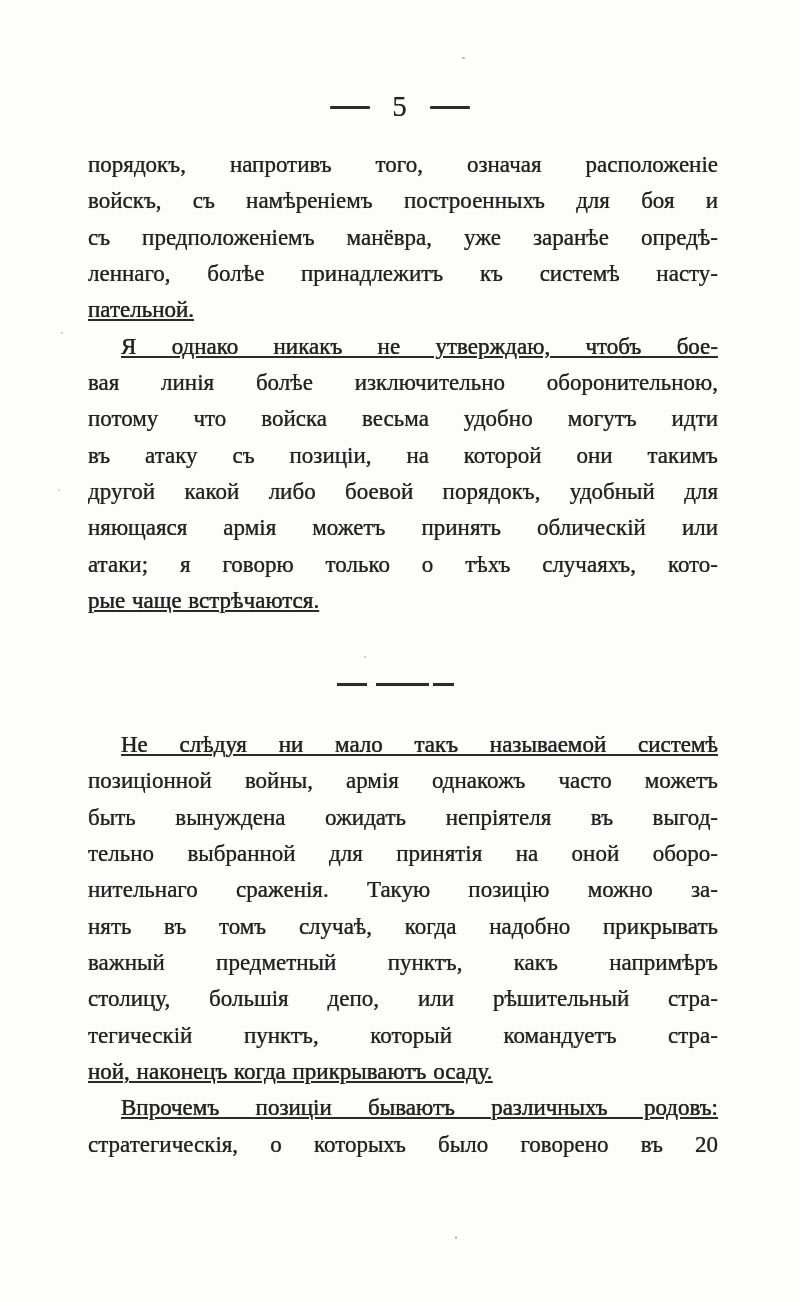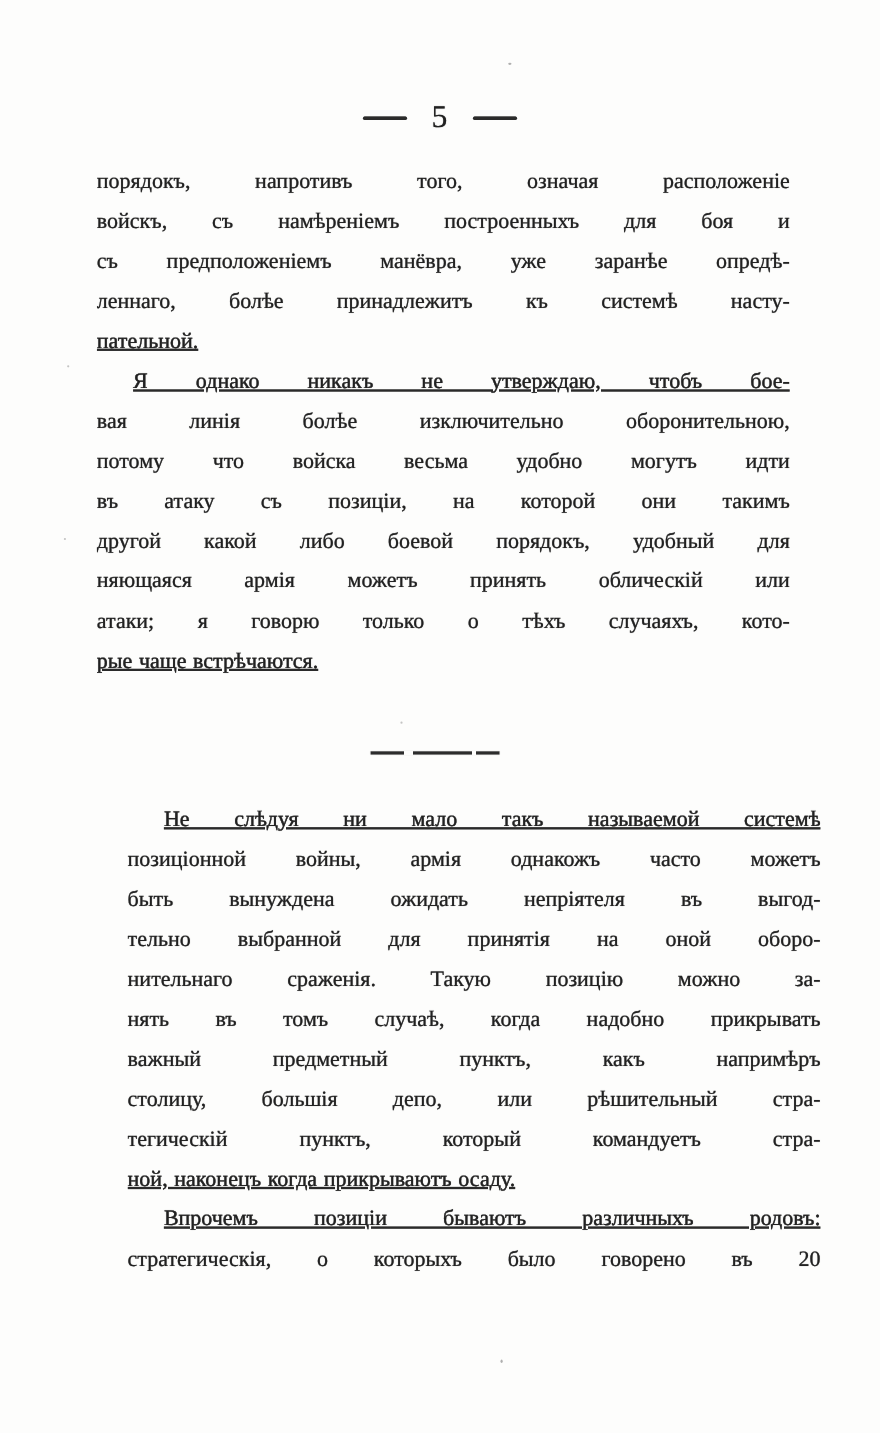--- a/index.html
+++ b/index.html
@@ -36,25 +36,25 @@
     margin-top: 3px;
     box-shadow: 0 0 0.6px rgba(30,30,30,0.7);
   }
   
   .textblock {
     position: absolute;
     left: 88px;
     width: 630px;
   }
   #sec1 { top: 147px; }
-  #sec2 { top: 727px; margin-left: 28px; }
+  #sec2 { top: 727px; }
   .line {
     height: 36.33px;
     line-height: 36.33px;
-    font-size: 20px;
+    font-size: 23px;
     text-align: justify;
     text-align-last: justify;
     overflow: hidden;
     text-shadow: 0 0 0.8px rgba(30,30,30,0.55);
     -webkit-text-stroke: 0.2px #2a2a2a;
     word-spacing: 1px;
   }
   .line.ind { text-indent: 33px; text-decoration: underline; }
   .line.endl { text-align-last: left; text-decoration: underline; }
   

